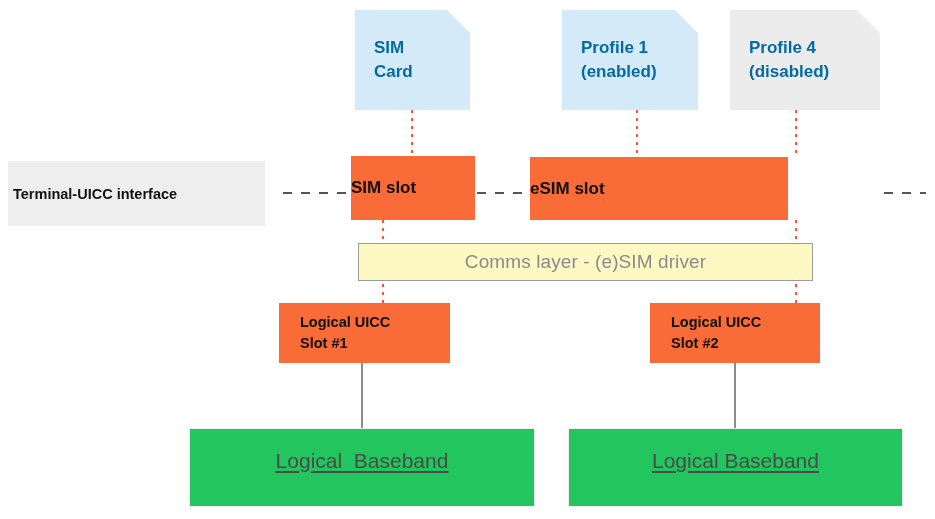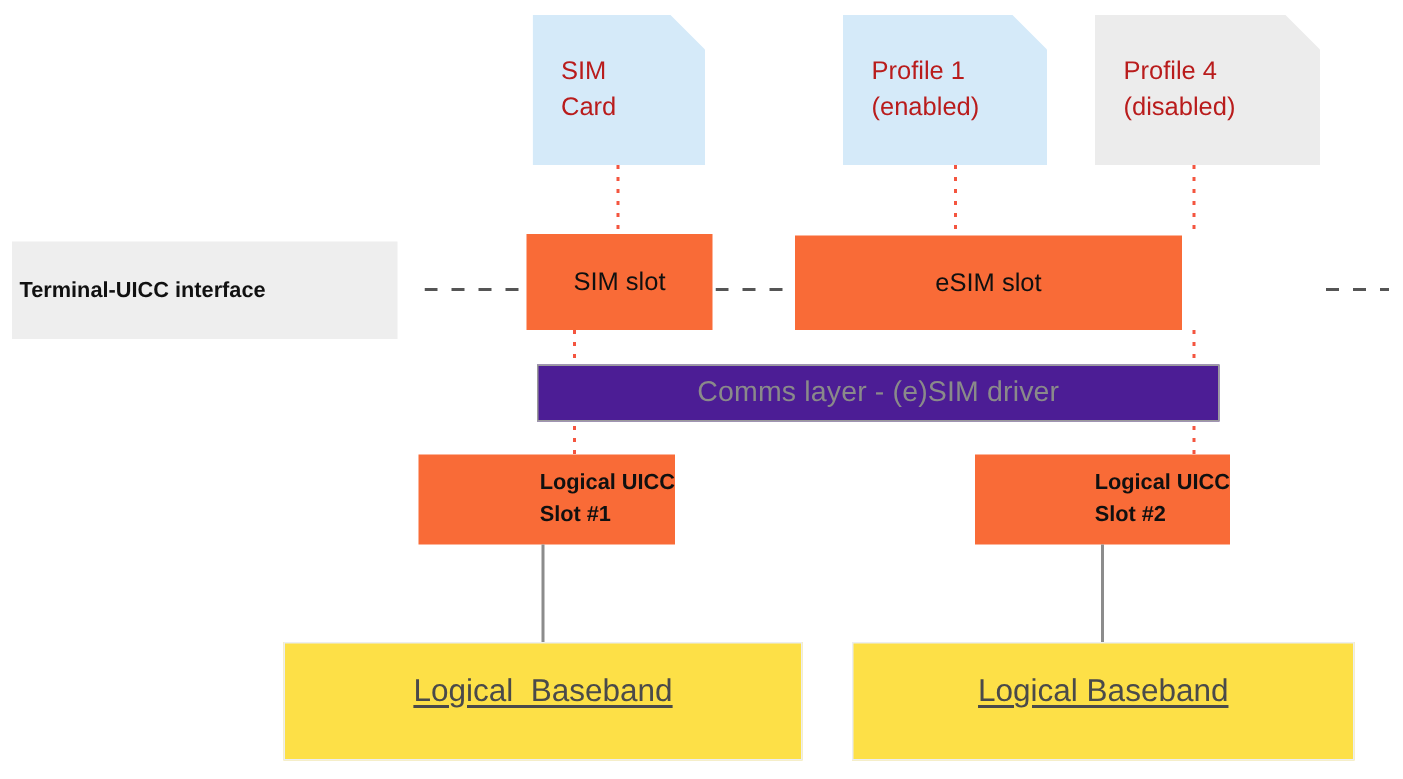--- a/index.html
+++ b/index.html
@@ -28,36 +28,34 @@
     clip-path: polygon(0 0, calc(100% - 23px) 0, 100% 23px, 100% 100%, 0 100%);
   }
   .card-blue { background: #d5eaf9; }
   .card-grey { background: #ececec; }
   .card .card-text {
     position: absolute;
     left: 19px;
     top: 50%;
     transform: translateY(-50%);
     font-size: 17px;
-    font-weight: normal;
+    font-weight: bold;
     line-height: 1.42;
-    color: #b91c1c;
+    color: #0369a1;
     white-space: pre-line;
   }
   
   .orange {
     background: #f96b37;
-    justify-content: flex-end;
   }
   .orange-center {
     display: flex;
     align-items: center;
-    justify-content: center;
     font-size: 17px;
-    font-weight: normal;
+    font-weight: bold;
     color: #101010;
   }
   .orange-left {
     display: flex;
     align-items: center;
     font-size: 14.5px;
     font-weight: bold;
     color: #101010;
     padding-left: 21px;
     line-height: 1.45;
@@ -69,32 +67,32 @@
     display: flex;
     align-items: center;
     padding-left: 5px;
     font-size: 14.5px;
     font-weight: bold;
     color: #111111;
   }
   
   .outline-box {
     border: 1.5px solid #9b9b9b;
-    background: #4c1d95;
+    background: #fef9c3;
     display: flex;
     align-items: center;
     justify-content: center;
     font-size: 19px;
     color: #8a8a8a;
     letter-spacing: 0.1px;
   }
   
   .baseband-box {
     border: 1px solid #eceef0;
-    background: #fde047;
+    background: #22c55e;
   }
   .baseband-label {
     position: absolute;
     top: 20px;
     left: 0;
     right: 0;
     text-align: center;
     font-size: 21px;
     color: #4a4a4a;
     text-decoration: underline;

